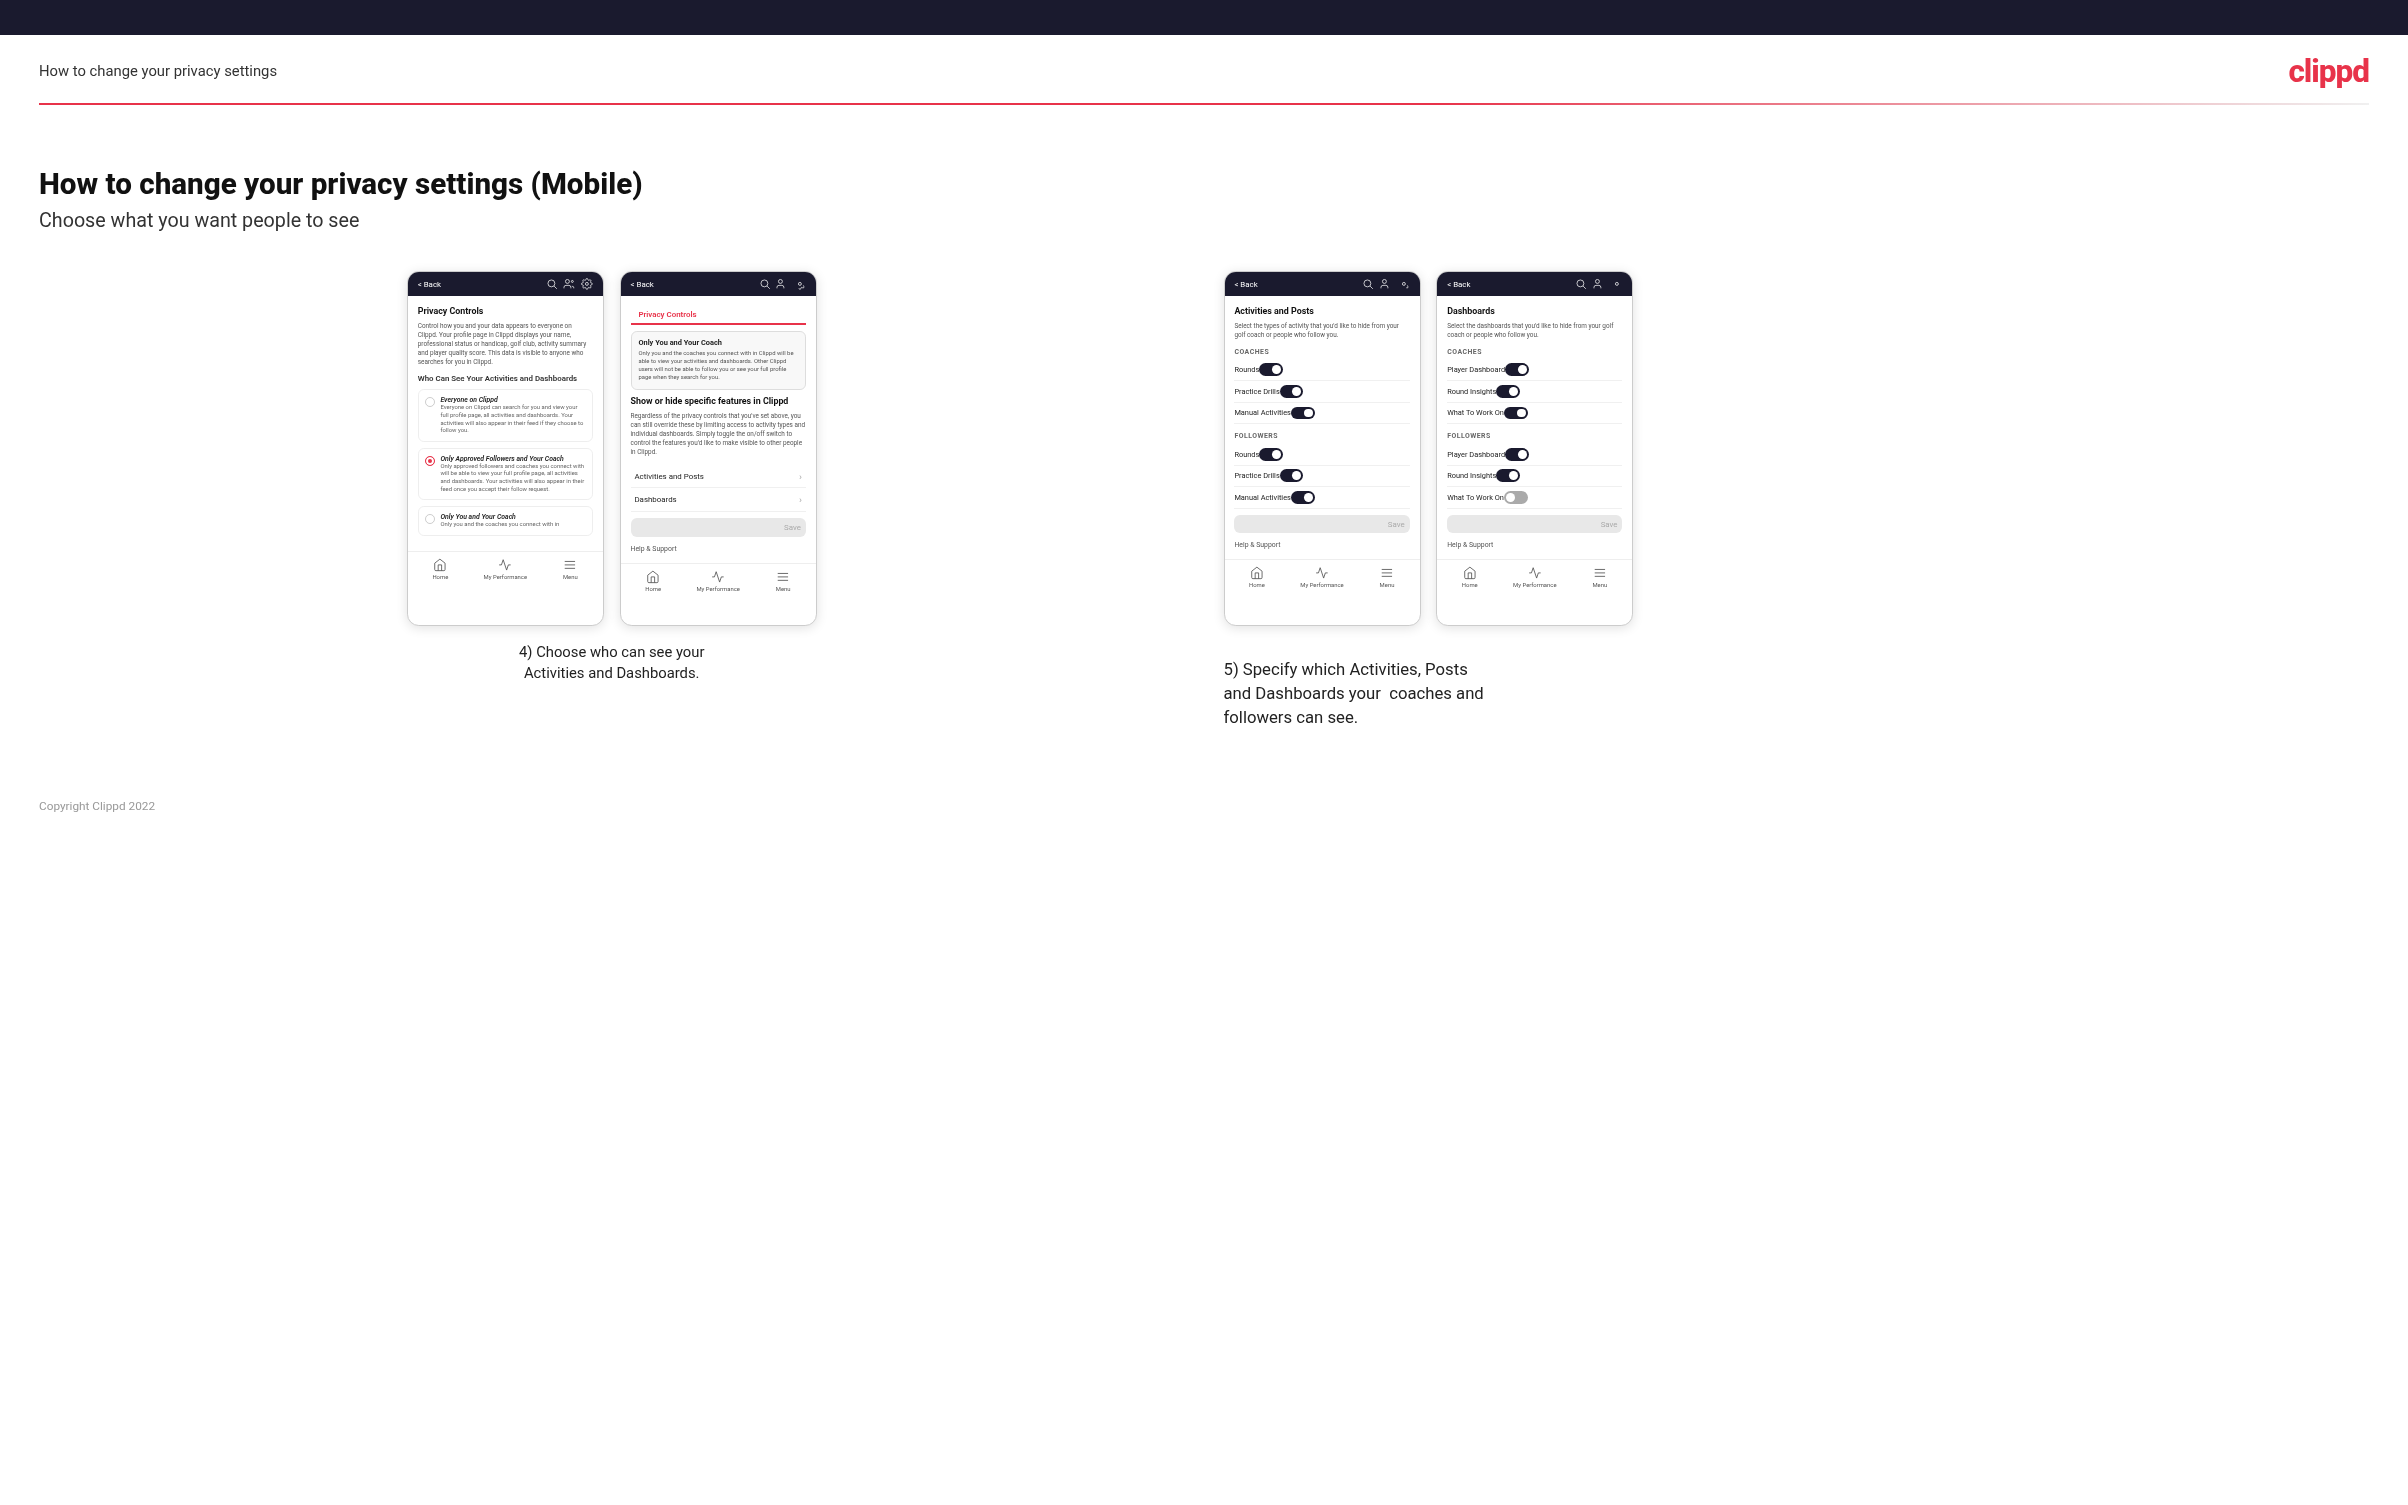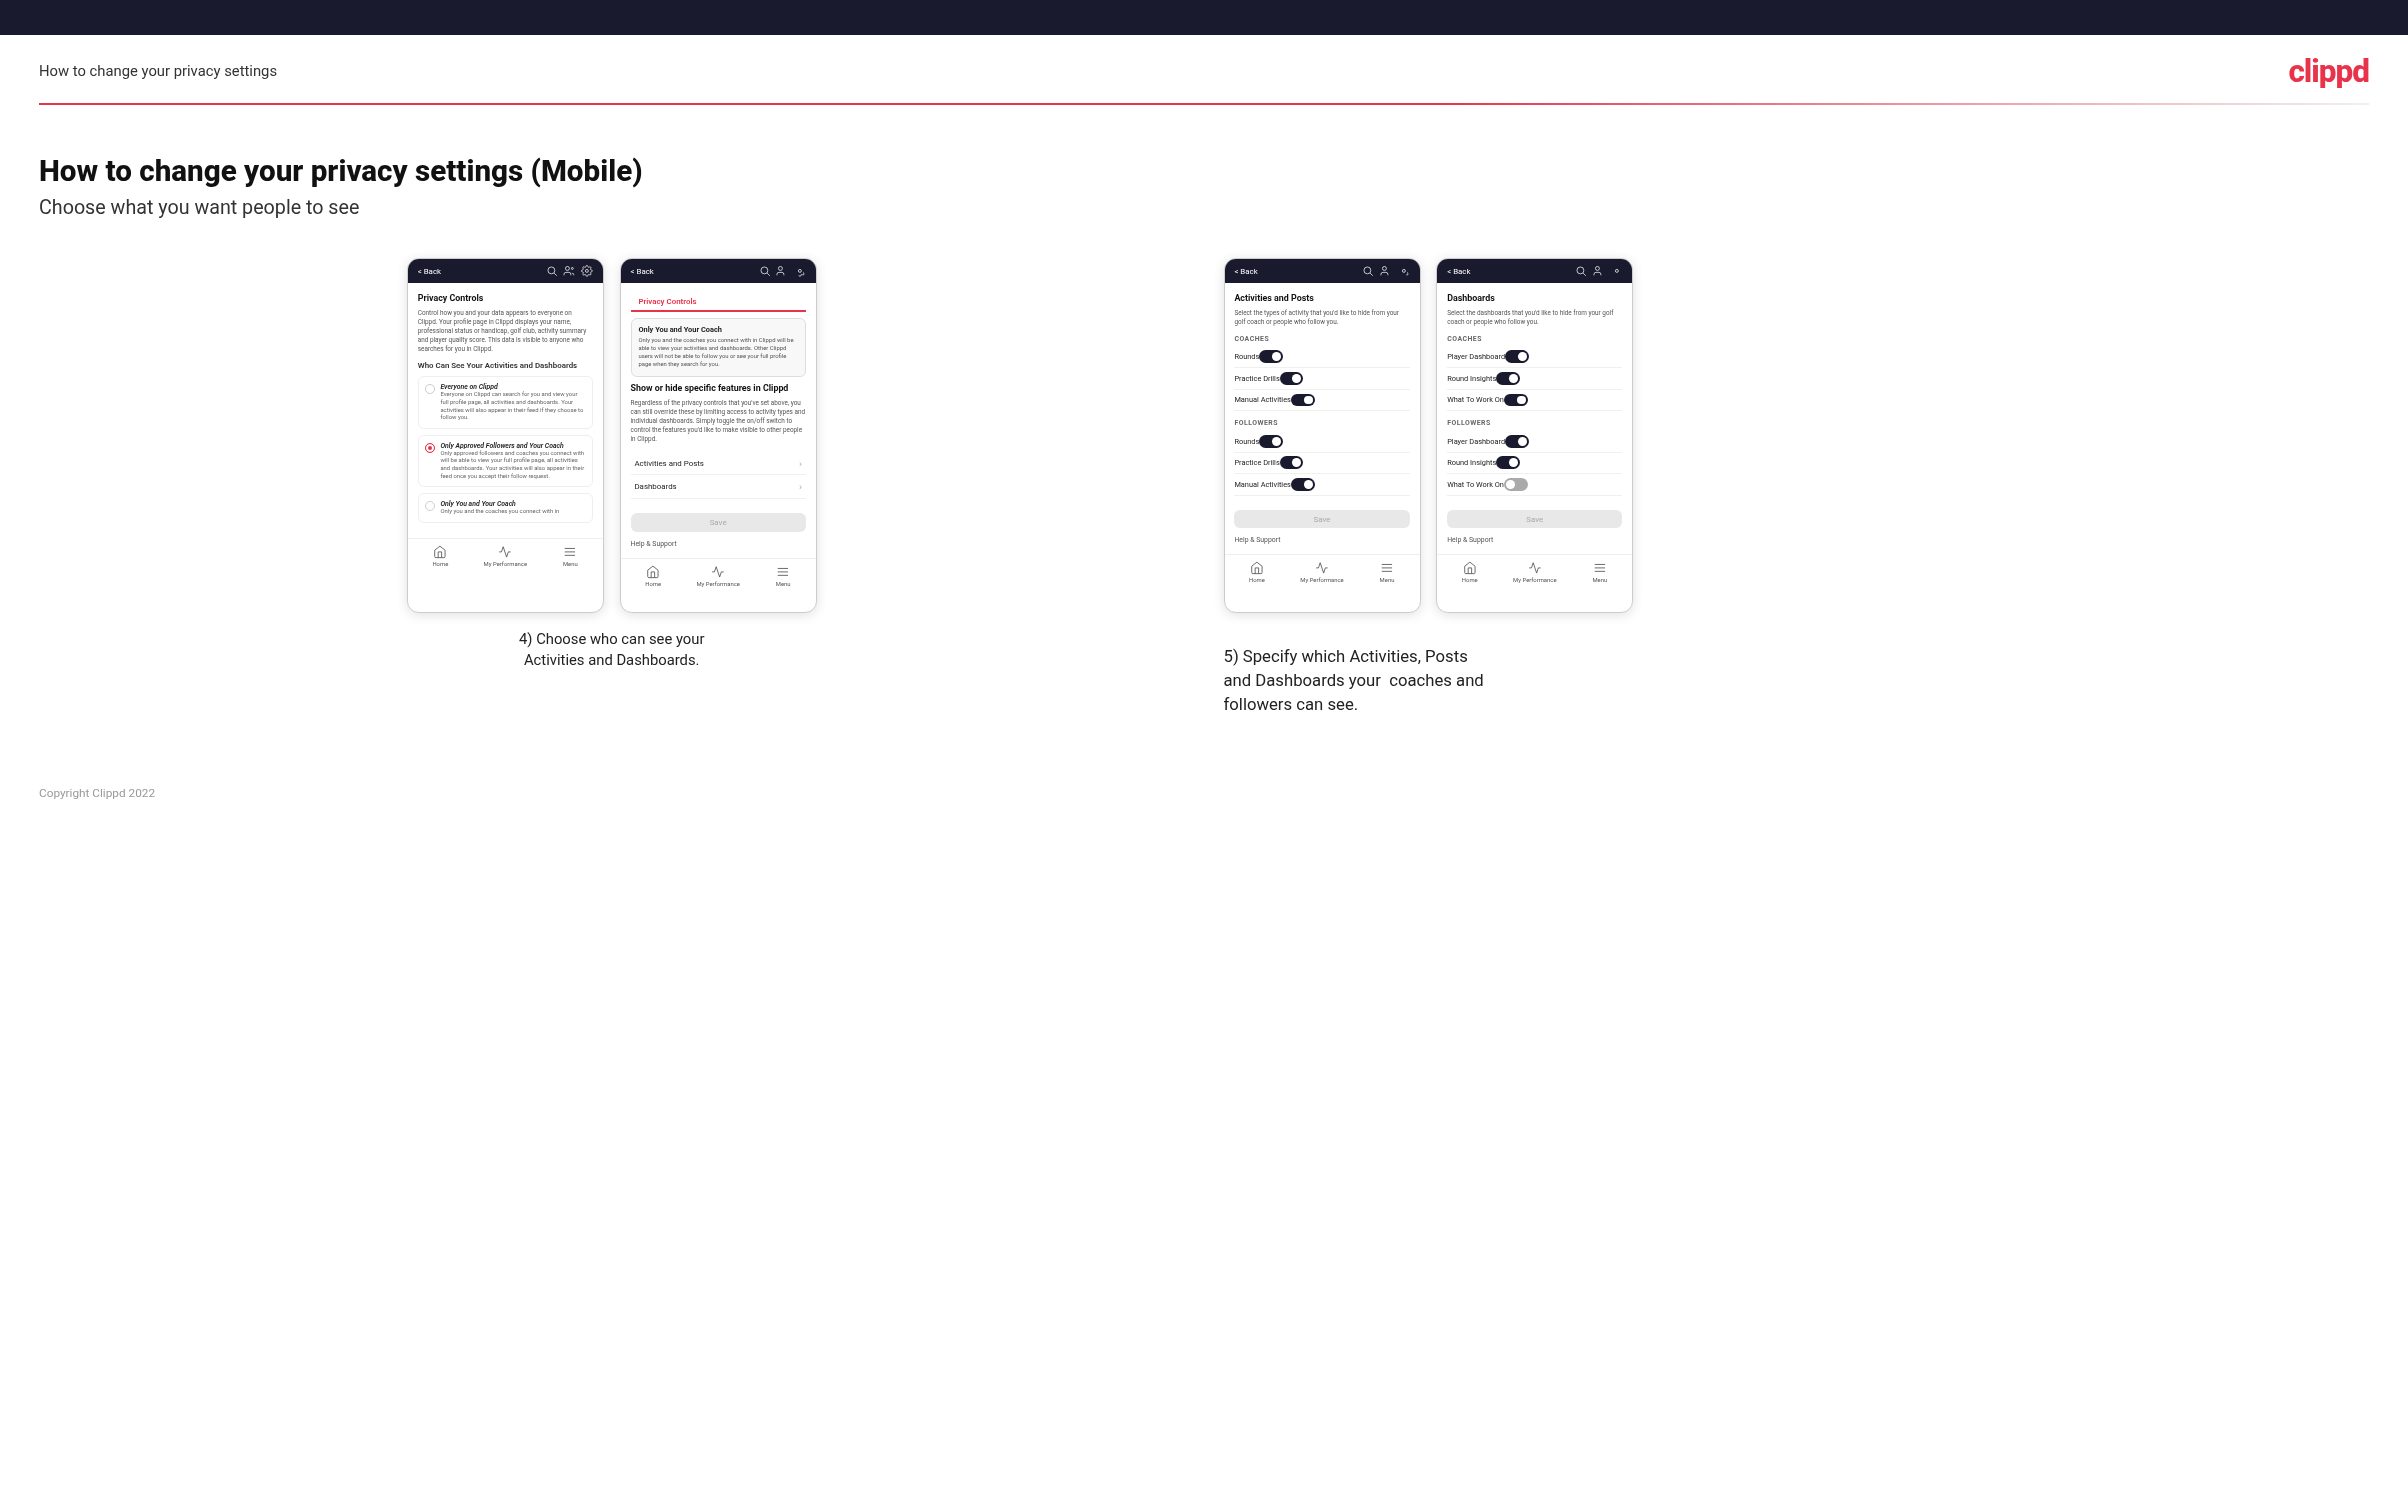--- a/index.html
+++ b/index.html
@@ -35,21 +35,21 @@
       letter-spacing: -1px;
     }
     .header-divider {
       height: 2px;
       background: linear-gradient(to right, #e8334a 60%, #f0f0f0 100%);
       margin: 0 39px;
     }
 
     
     .main {
-      padding: 49px 39px 39px 39px;
+      padding: 62px 39px 39px 39px;
     }
     .page-heading {
       font-size: 29.6px;
       font-weight: 800;
       color: #111;
       margin-bottom: 7.9px;
     }
     .page-subheading {
       font-size: 19.7px;
       color: #333;
@@ -292,22 +292,22 @@
     }
 
     .save-btn {
       width: 100%;
       background: #e8e8e8;
       color: #aaa;
       border: none;
       border-radius: 5.9px;
       padding: 4.9px;
       font-size: 7.9px;
-      margin-top: 14px;
-      text-align: center;
+      margin-top: 6px;
+      text-align: right;
     }
 
     
     .caption {
       font-size: 14.8px;
       color: #222;
       text-align: center;
       margin-top: 15.8px;
       max-width: 236px;
       line-height: 1.4;

